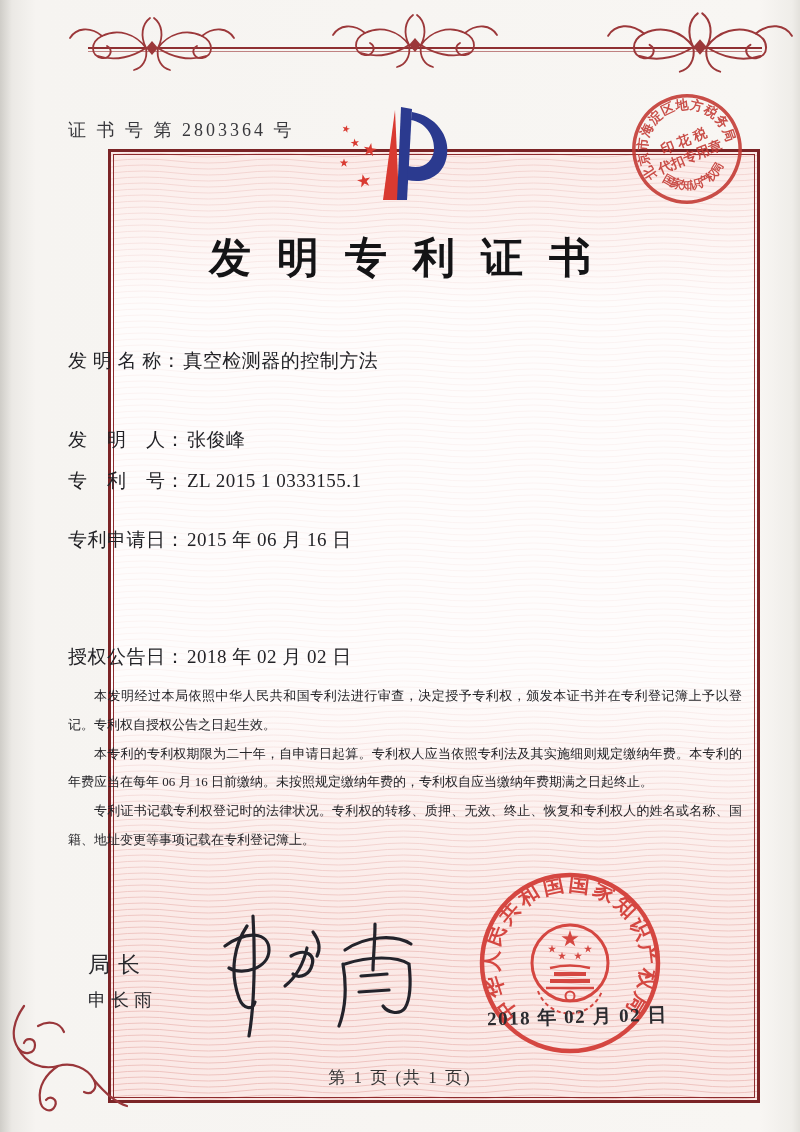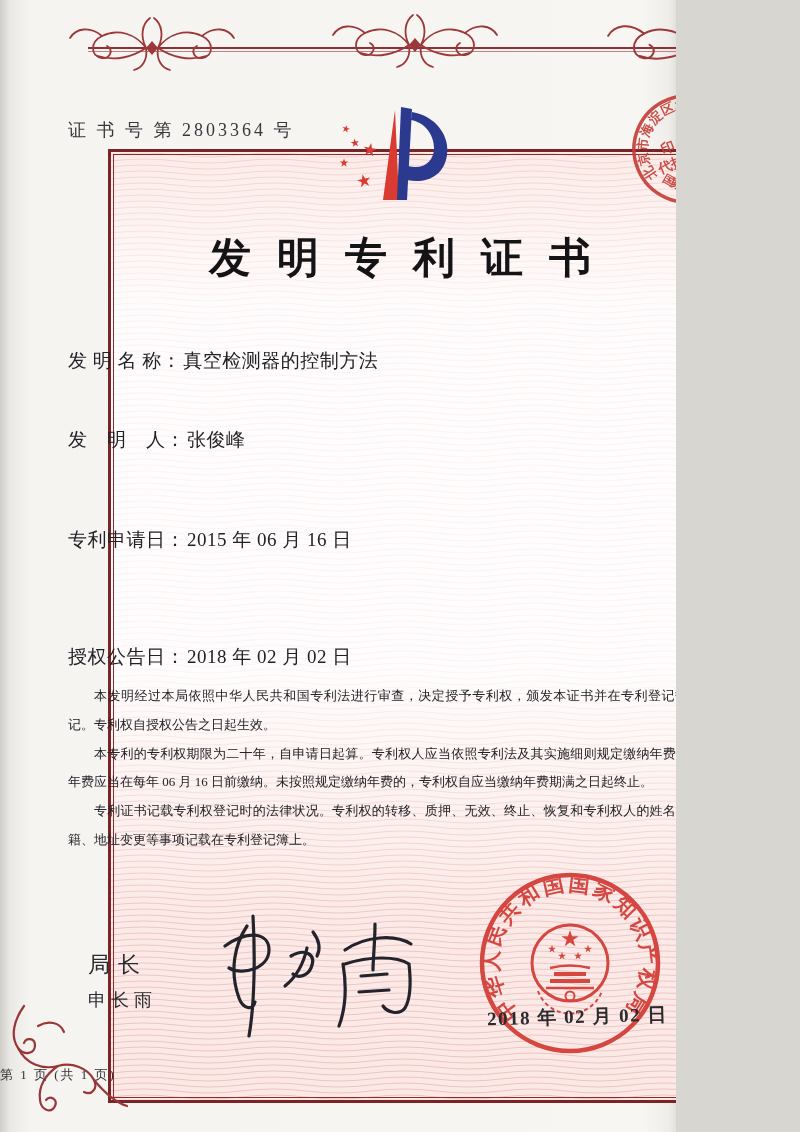--- a/index.html
+++ b/index.html
@@ -1,16 +1,16 @@
 <!DOCTYPE html>
 <html><head>
 <meta charset="utf-8">
 <style>
   html,body{margin:0;padding:0;background:#d8d6d1;}
-  .page{position:relative;width:676px;height:1132px;overflow:hidden;
+  .page{position:relative;width:800px;height:1132px;overflow:hidden;
     background:linear-gradient(90deg,#cfcdc8 0,#ebe9e5 1.5%,#f6f4f1 4.5%,#f8f6f3 95%,#efede9 99%,#e3e1dc 100%);
     font-family:"Liberation Serif",serif;color:#26262a;}
   .abs{position:absolute;}
   
   .cert-bg{left:111px;top:152px;width:646px;height:951px;background:#fcf1ef;}
   .waves{left:111px;top:152px;}
   .tint{left:111px;top:152px;width:646px;height:951px;
     background:linear-gradient(180deg,
       rgba(250,228,224,.45) 0%,rgba(255,255,255,.80) 16%,
       rgba(255,255,255,.82) 55%,rgba(252,240,238,.50) 70%,
@@ -25,21 +25,21 @@
     letter-spacing:26px;padding-left:26px;box-sizing:border-box;color:#141416;}
   .field{left:68px;font-size:19px;color:#222226;letter-spacing:.5px;}
   .flabel{margin-right:2px;}
   .paras{left:68px;top:682px;width:674px;font-size:13px;line-height:28.8px;
     text-align:justify;color:#232327;}
   .paras p{margin:0;text-indent:2em;}
   .signer-title{left:88px;top:950px;font-size:22px;letter-spacing:8px;color:#2a2a2e;}
   .signer-name{left:88px;top:988px;font-size:18px;letter-spacing:5px;color:#2a2a2e;}
   .seal-date{left:487px;top:1004px;font-size:19px;font-weight:700;letter-spacing:1.5px;
     color:#2b2b2f;transform:rotate(-1.5deg);z-index:9;}
-  .footer{left:0;top:1066px;width:800px;font-size:13px;
+  .footer{left:0;top:1066px;width:800px;text-align:center;font-size:17px;
     letter-spacing:2px;color:#333;}
   svg text{font-family:"Liberation Sans",sans-serif;}
 </style>
 </head>
 <body>
 
 <div class="page">
 
   <div class="abs cert-bg"></div>
   <svg class="abs waves" width="646" height="951">
@@ -125,20 +125,23 @@
     </g>
   </svg>
 
   <div class="abs title">发明专利证书</div>
 
   <div class="abs field" style="top:348px">
     <span class="flabel">发 明 名 称：</span><span>真空检测器的控制方法</span>
   </div>
   <div class="abs field" style="top:427px">
     <span class="flabel">发　明　人：</span><span>张俊峰</span>
+  </div>
+  <div class="abs field" style="top:468px">
+    <span class="flabel">专　利　号：</span><span>ZL 2015 1 0333155.1</span>
   </div>
   <div class="abs field" style="top:527px">
     <span class="flabel">专利申请日：</span><span>2015 年 06 月 16 日</span>
   </div>
   <div class="abs field" style="top:644px">
     <span class="flabel">授权公告日：</span><span>2018 年 02 月 02 日</span>
   </div>
 
   <div class="abs paras">
     <p>本发明经过本局依照中华人民共和国专利法进行审查，决定授予专利权，颁发本证书并在专利登记簿上予以登记。专利权自授权公告之日起生效。</p>

